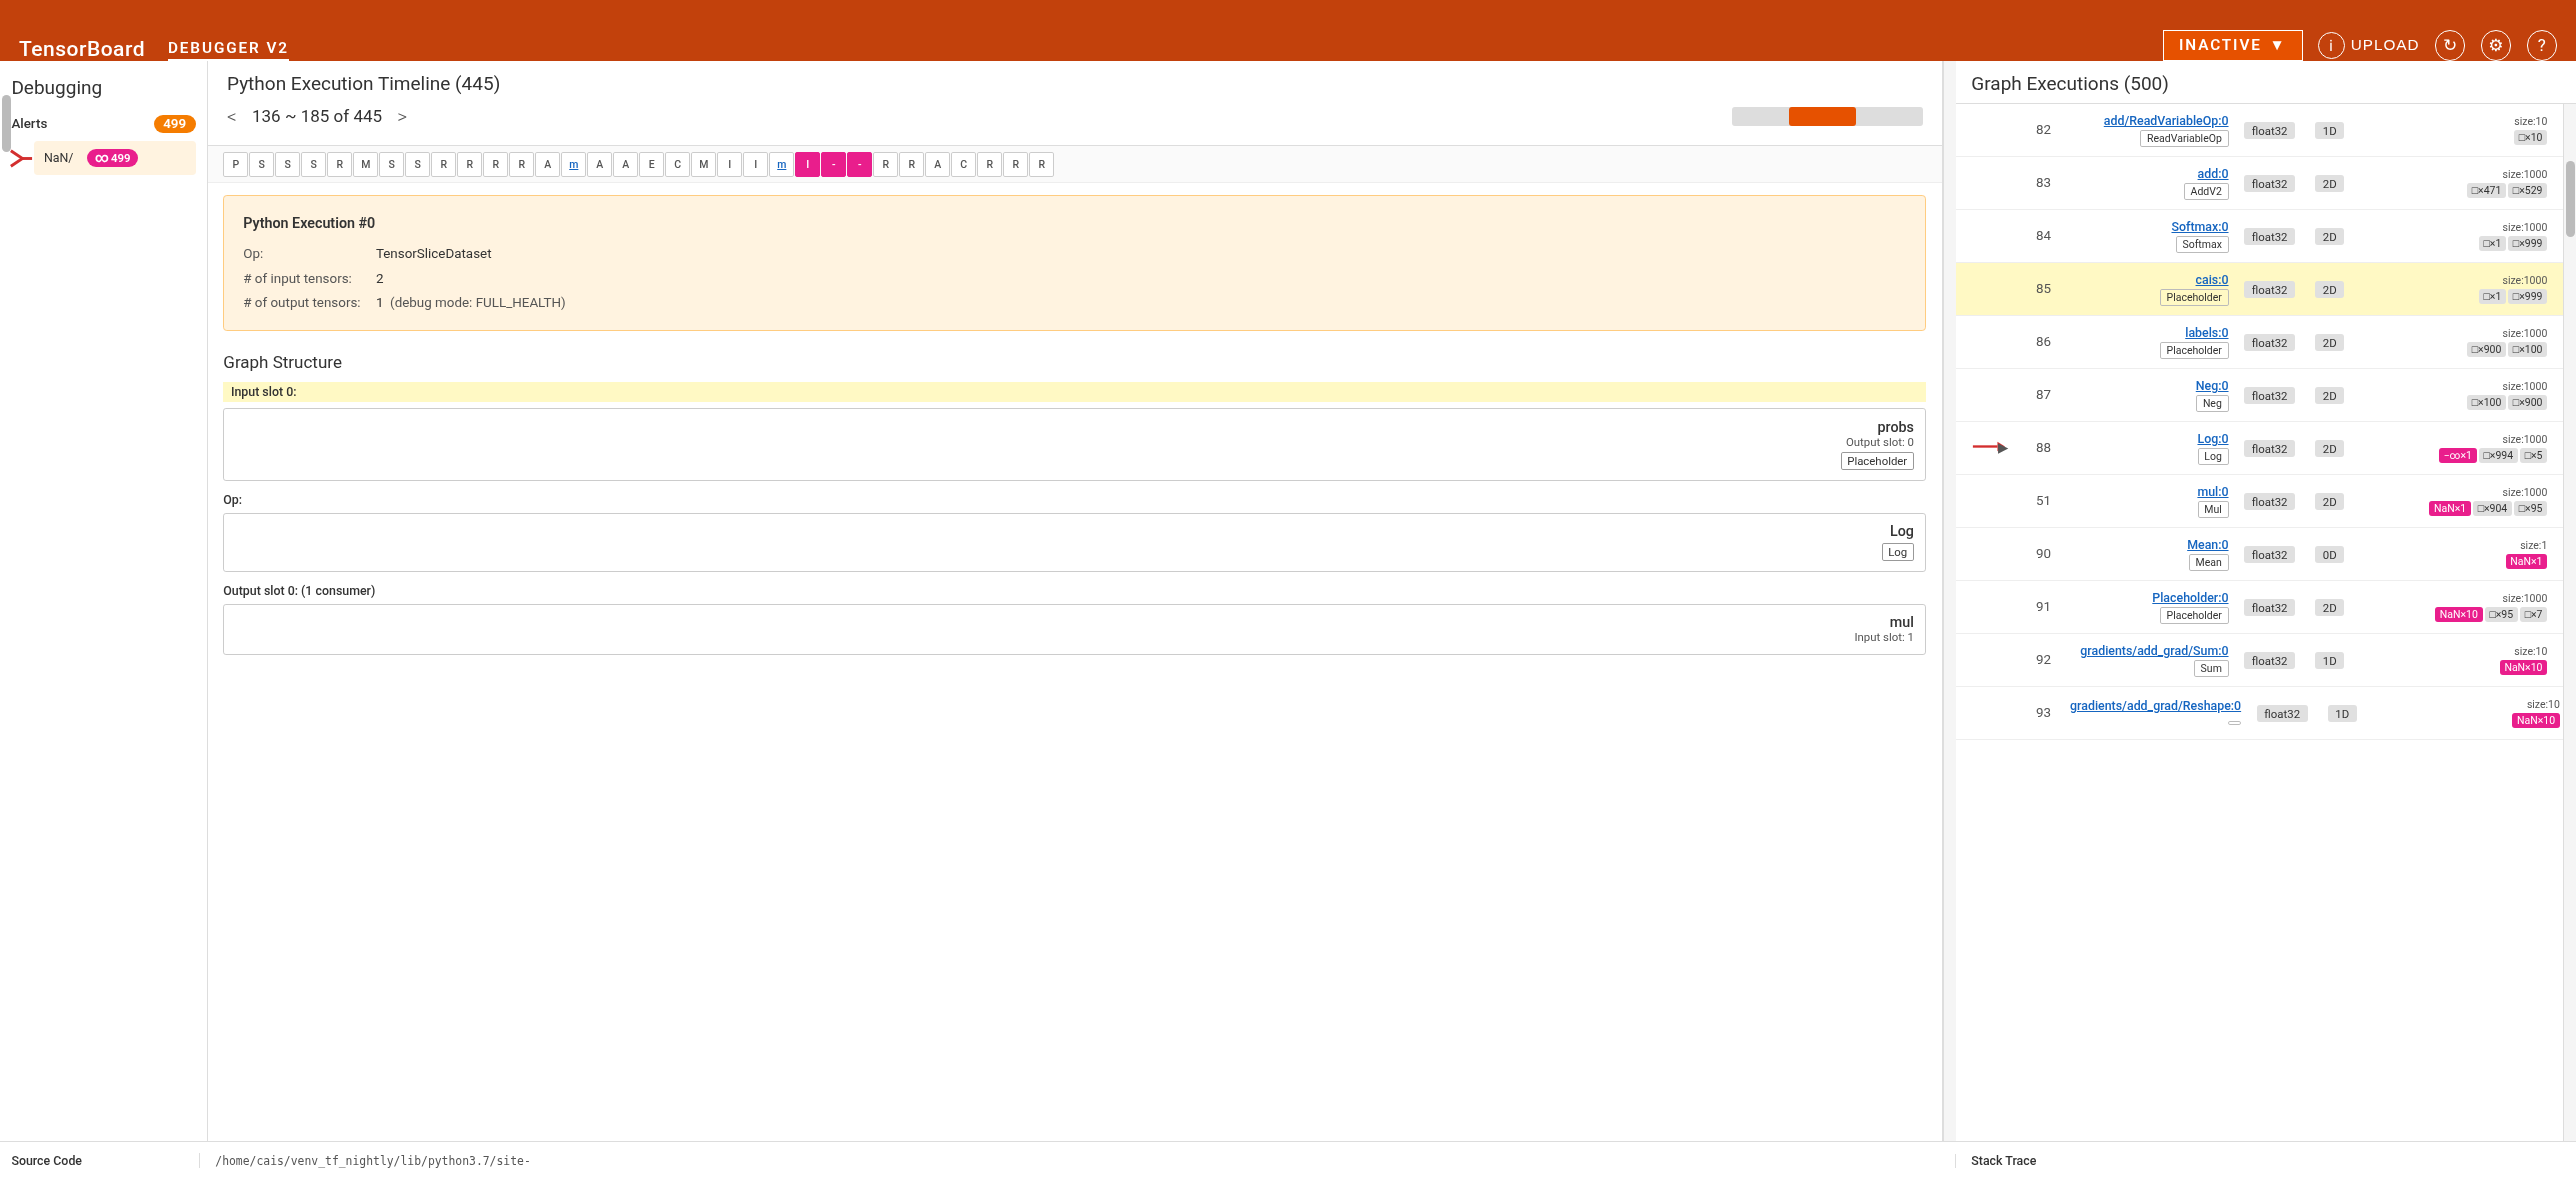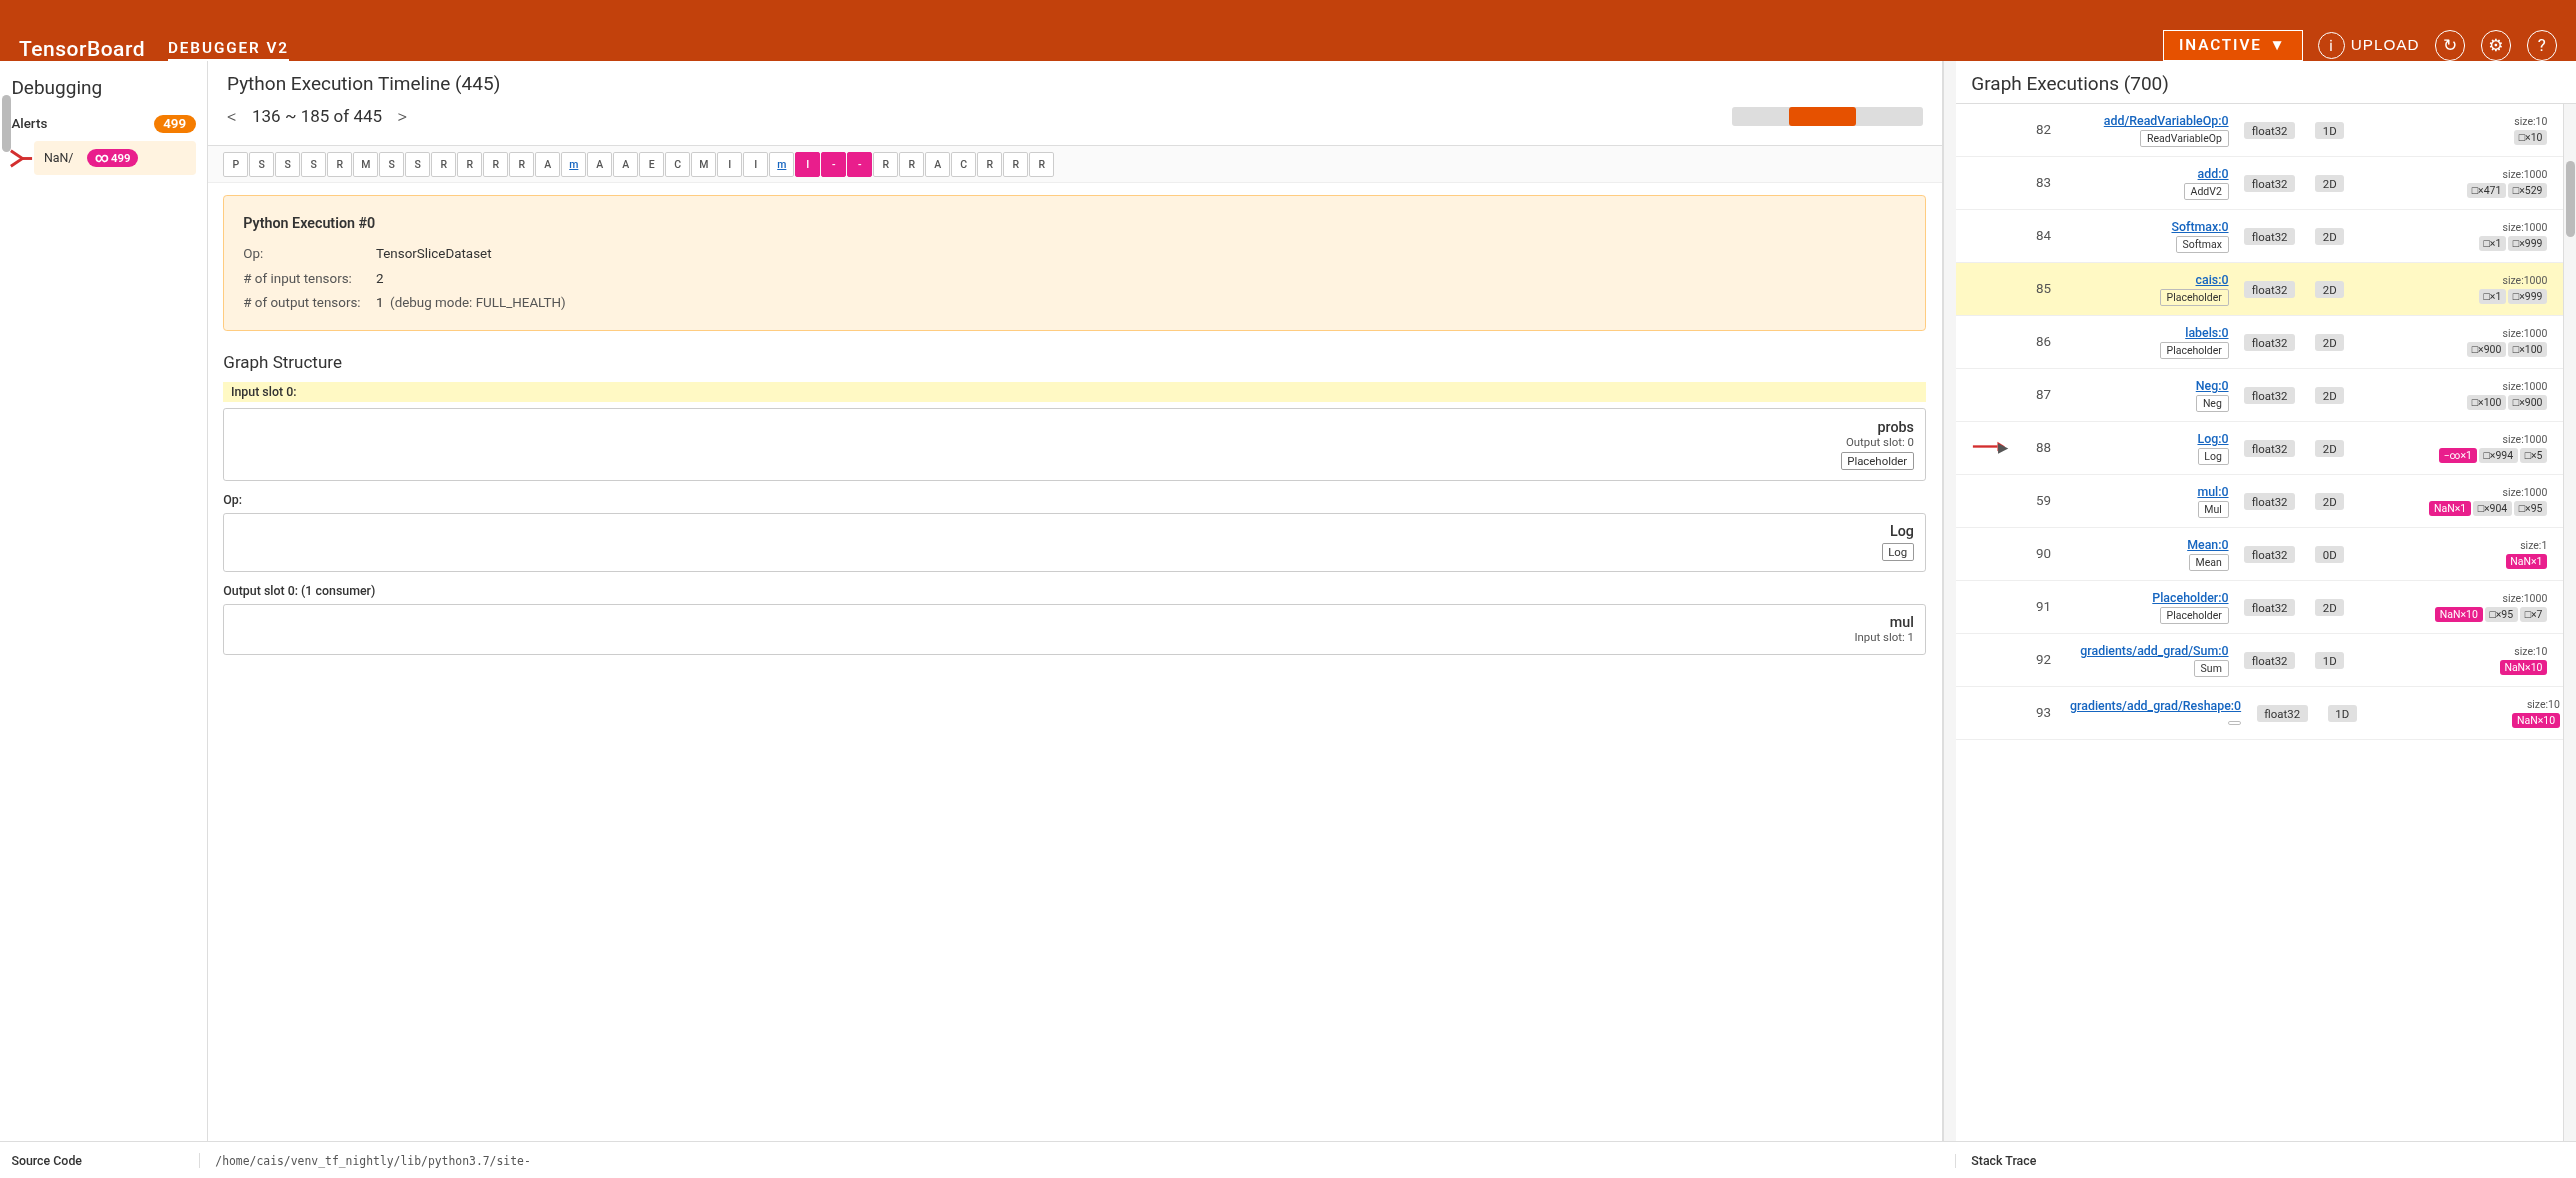--- a/index.html
+++ b/index.html
@@ -617,21 +617,21 @@
       </div>
     </div>
   </div>
 
   <div class="center-scroll">
     <div style="width:9.5px;background:#bbb;border-radius:4.8px;position:absolute;top:95px;height:57px;left:1.9px;"></div>
   </div>
 
   <div class="right-panel">
     <div class="right-panel-header">
-      <div class="right-panel-title">Graph Executions (700)</div>
+      <div class="right-panel-title">Graph Executions (500)</div>
     </div>
     <div style="display:flex;flex:1;overflow:hidden;">
       <div class="exec-table" id="exec-table-body">
       <div class="exec-row-item">
             <div class="row-arrow"></div>
             <div style="width: 19px; flex-shrink: 0; cursor: pointer;"></div>
             <div class="row-num">82</div>
             <div class="row-op-name">
               <div class="op-link">add/ReadVariableOp:0</div>
               <div><span class="op-tag">ReadVariableOp</span></div>
@@ -753,21 +753,21 @@
               <div class="size-chips">
                 <span class="size-chip-nan">−∞×1</span>
                 <span class="size-chip">□×994</span>
                 <span class="size-chip">□×5</span>
               </div>
             </div>
           </div>
           <div class="exec-row-item">
             <div class="row-arrow"></div>
             <div style="width: 19px; flex-shrink: 0; cursor: pointer;"></div>
-            <div class="row-num">59</div>
+            <div class="row-num">51</div>
             <div class="row-op-name">
               <div class="op-link">mul:0</div>
               <div><span class="op-tag">Mul</span></div>
             </div>
             <div class="row-dtype"><span class="dtype-tag">float32</span></div>
             <div class="row-dim"><span class="dim-tag">2D</span></div>
             <div class="row-size">
               <div class="size-info">size:1000</div>
               <div class="size-chips">
                 <span class="size-chip-nan">NaN×1</span>

